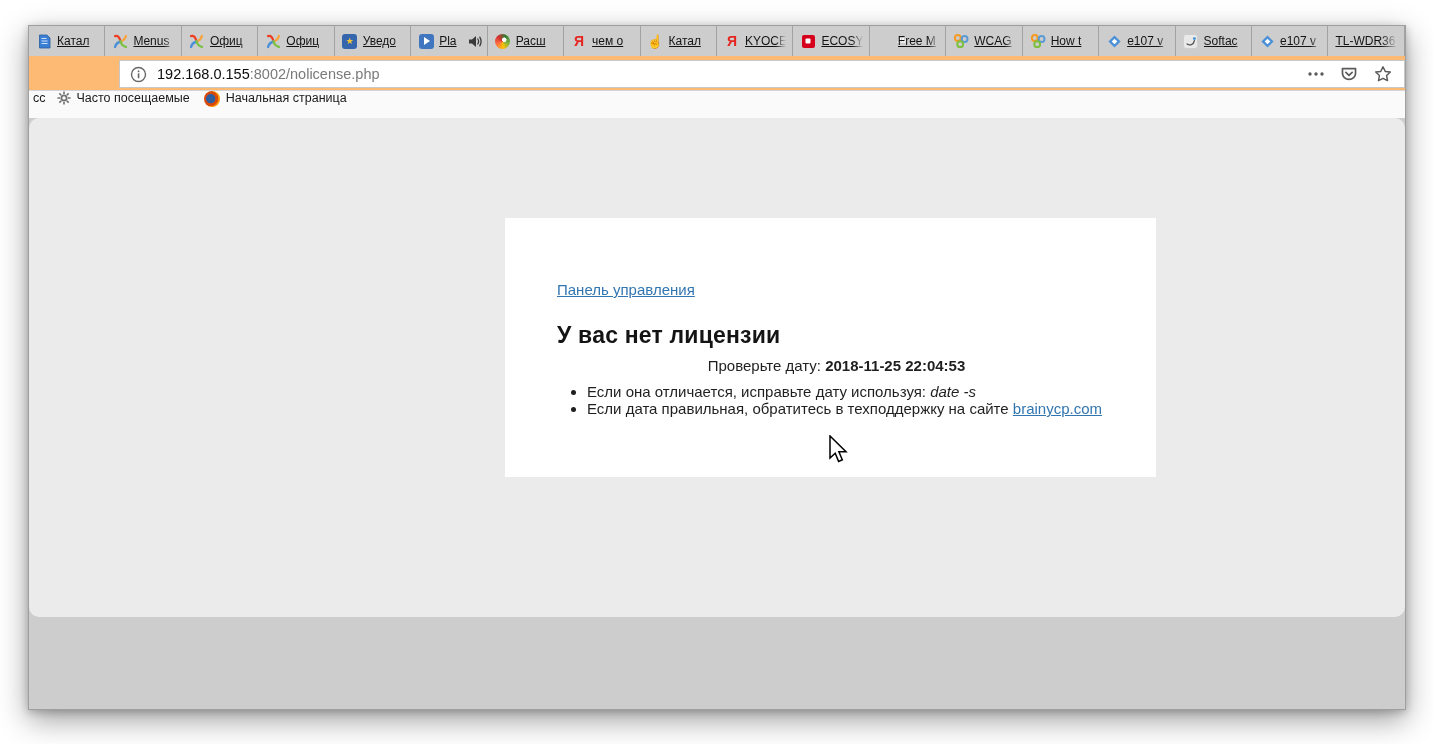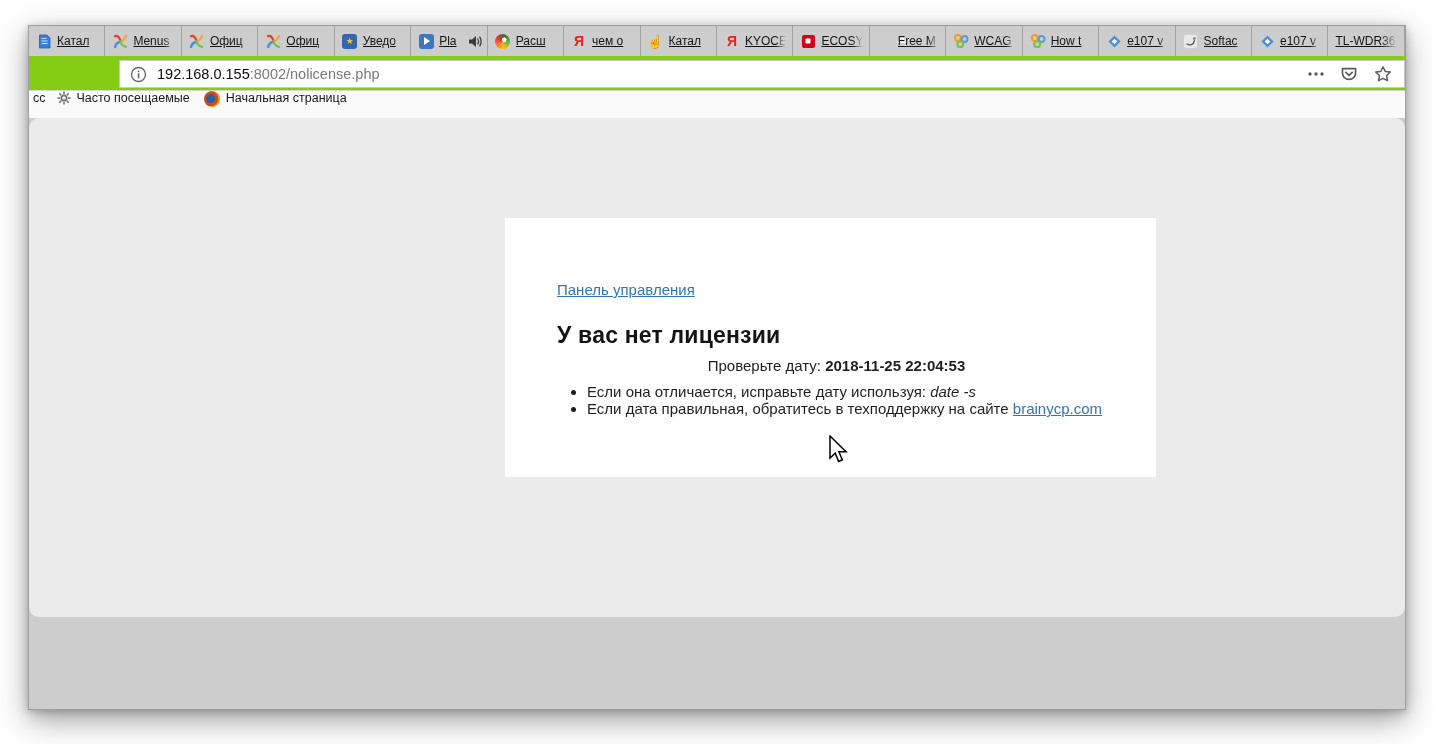--- a/index.html
+++ b/index.html
@@ -52,21 +52,21 @@
   .tab-icon { flex: 0 0 auto; display: inline-flex; align-items: center; justify-content: center; width: 16px; height: 16px; }
   .tab-audio { flex: 0 0 auto; display: inline-flex; }
 
   
   .ic-square { display:inline-block; width: 15px; height: 15px; border-radius: 3px; position: relative; }
   .ic-center { position:absolute; left:50%; top:50%; transform: translate(-50%,-50%); line-height: 1; }
 
   
   .navbar {
     height: 34px;
-    background: #84cc16;
+    background: #fdba74;
     position: relative;
     padding-left: 10px;
   }
   .urlbar {
     position: absolute;
     left: 90px; right: 0; top: 4px;
     height: 28px;
     background: #ffffff;
     border: 1px solid #c8c8c8;
     display: flex;

